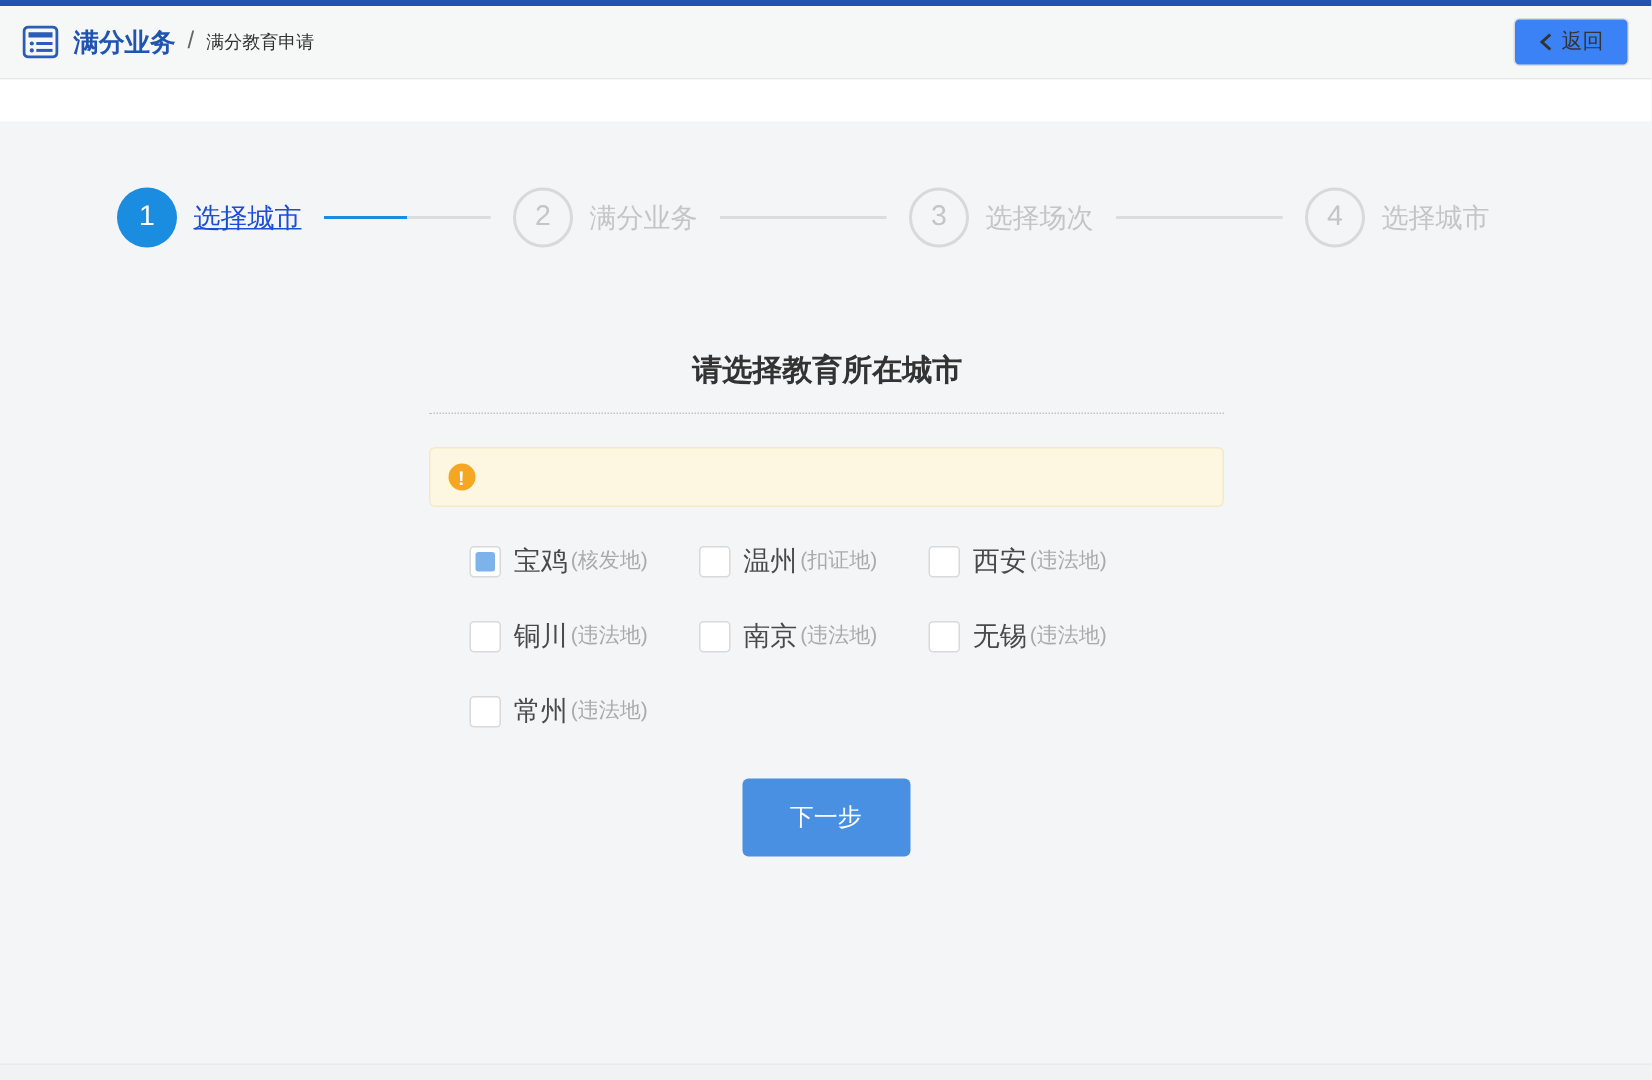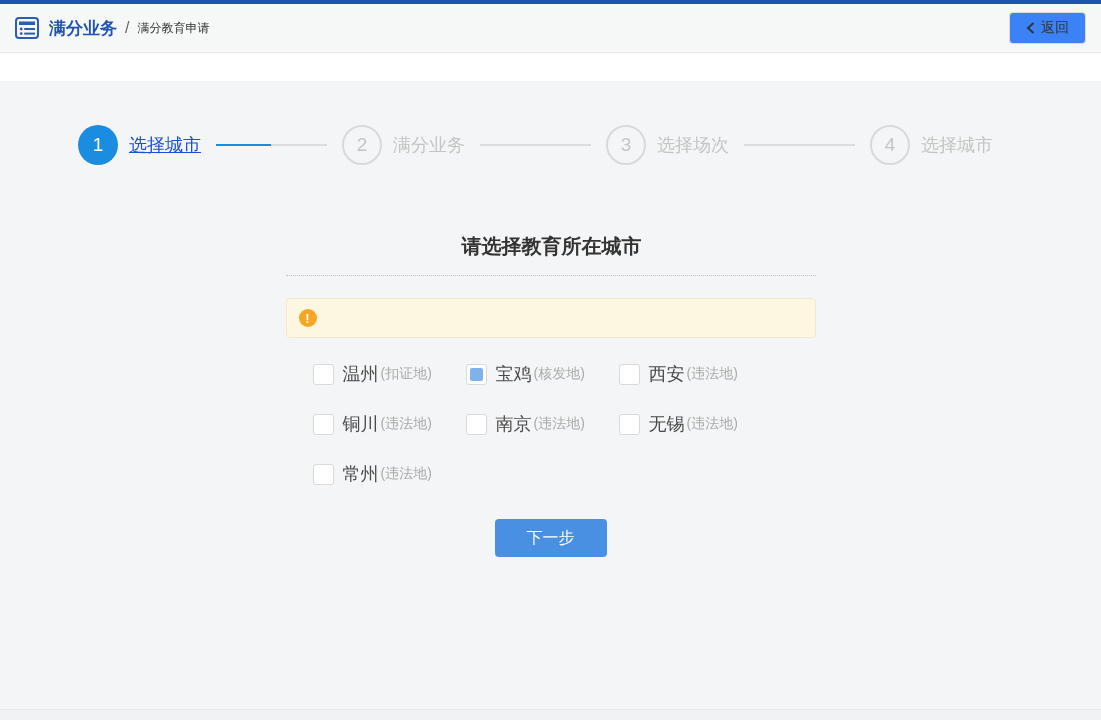--- a/index.html
+++ b/index.html
@@ -104,21 +104,21 @@
   .checkbox.checked::after {
     content: ""; position: absolute; inset: 3px;
     background: var(--checkbox-checked, #7db3ea); border-radius: 2px;
   }
   .city-name { font-size: 18px; color: #4a4a4a; }
   .city-tag { font-size: 14px; color: #aaaaaa; margin-left: 2px; }
 
   
   .btn-row { text-align: center; margin-top: 33px; }
   .next-btn {
-    width: 112px; height: 38px;
+    width: 112px; height: 52px;
     background: var(--button, #4a90e2); color: #fff;
     border: none; border-radius: 4px;
     font-size: 16px; cursor: pointer;
     font-family: Liberation Sans, sans-serif;
   }
 
   
   .footer {
     position: absolute; left: 0; right: 0; bottom: 0;
     height: 11px; background: #f1f2f3; border-top: 1px solid #e8e9ea;
@@ -184,31 +184,31 @@
 
     <div class="panel">
       <div class="panel-title">请选择教育所在城市</div>
 
       <div class="notice">
         <span class="notice-icon">!</span>
       </div>
 
       <div class="cities">
         <label class="city">
-          <span class="checkbox"></span>
-          <span class="city-name">温州</span>
-          <span class="city-tag">(扣证地)</span>
-        </label>
-        <label class="city">
           <span class="checkbox checked"></span>
           <span class="city-name">宝鸡</span>
           <span class="city-tag">(核发地)</span>
         </label>
         <label class="city">
           <span class="checkbox"></span>
+          <span class="city-name">温州</span>
+          <span class="city-tag">(扣证地)</span>
+        </label>
+        <label class="city">
+          <span class="checkbox"></span>
           <span class="city-name">西安</span>
           <span class="city-tag">(违法地)</span>
         </label>
         <label class="city">
           <span class="checkbox"></span>
           <span class="city-name">铜川</span>
           <span class="city-tag">(违法地)</span>
         </label>
         <label class="city">
           <span class="checkbox"></span>

